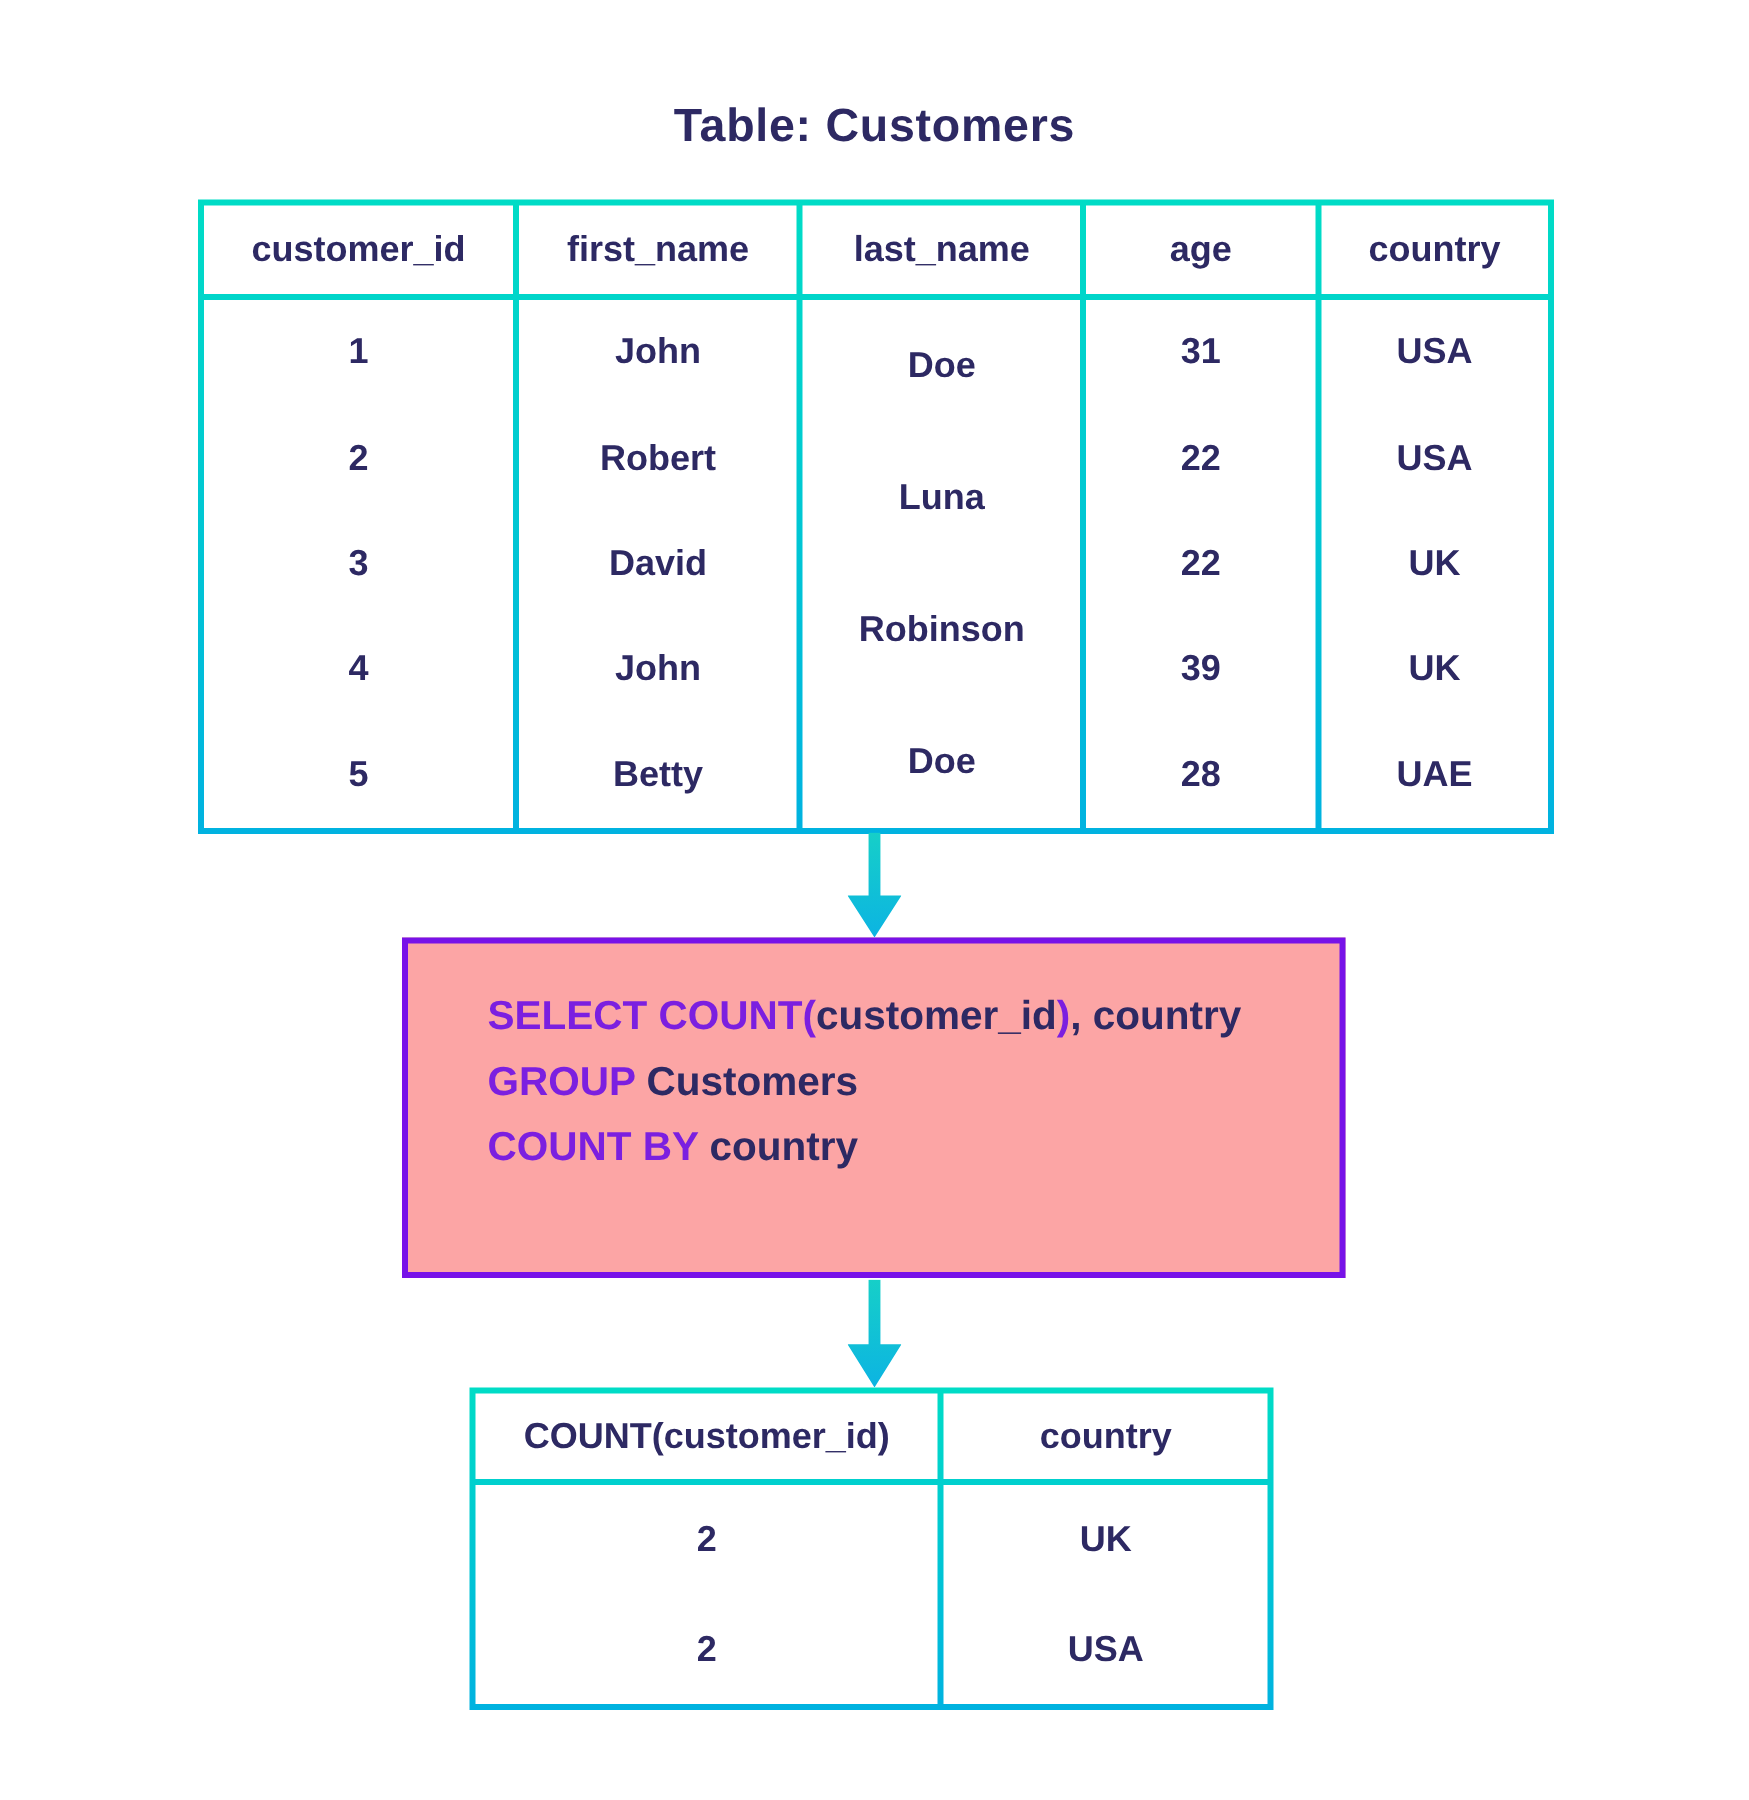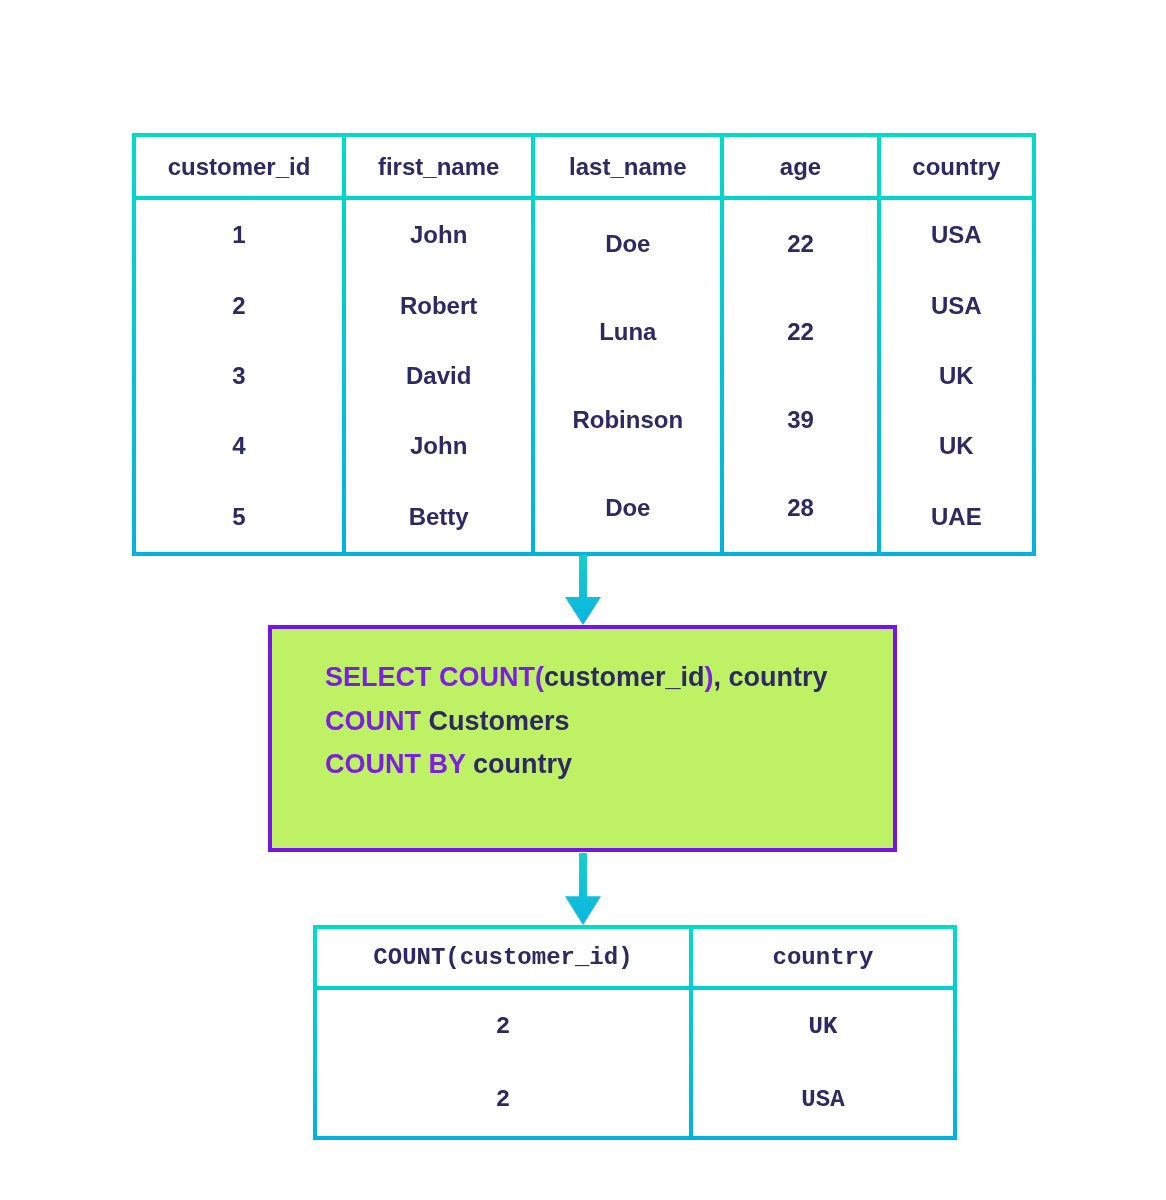--- a/index.html
+++ b/index.html
@@ -54,59 +54,59 @@
     font-size:24px;
   }
   #customers-table{
     left:132px; top:133px;
     width:904px; height:423px;
     grid-template-columns:2.07fr 1.86fr 1.86fr 1.53fr 1.52fr;
     grid-template-rows:59px 1fr;
   }
   #result-table{
     left:313px; top:925px;
-    width:644px; height:215px;
+    width:536px; height:215px;
     grid-template-columns:1.43fr 1fr;
     grid-template-rows:57px 1fr;
-    font-family:Liberation Mono, monospace;
   }
   
   .flow-arrow{
     position:absolute;
     width:36px;
     background:linear-gradient(180deg,#16cfc8 0%,#0cb4e2 100%);
     clip-path:polygon(39% 0,61% 0,61% 60%,100% 60%,50% 100%,0 60%,39% 60%);
   }
   #flow-arrow-1{ left:565px; top:555px; height:70px; }
   #flow-arrow-2{ left:565px; top:853px; height:72px; }
   
   .sql-box{
     position:absolute;
     left:268px; top:625px;
     width:629px; height:227px;
     box-sizing:border-box;
     border:4px solid #7712e8;
-    background:#bef264;
+    background:#fca5a5;
     padding:27px 20px 0 53px;
   }
   .sql-line{
     font-size:27px;
     font-weight:bold;
     line-height:43.5px;
     color:#2d2963;
     white-space:pre;
   }
   .sql-line .kw{ color:#7b1fe0; }
   .sql-line .plain{ color:#2d2963; }
 </style>
 </head>
 <body>
 
 <div class="canvas">
 
+  <div class="diagram-title">Table: Customers</div>
 
   <div class="gtable" id="customers-table">
       <div class="cell">customer_id</div>
       <div class="cell">first_name</div>
       <div class="cell">last_name</div>
       <div class="cell">age</div>
       <div class="cell">country</div>
       <div class="bodycol">
         <div class="val">1</div>
         <div class="val">2</div>
@@ -121,39 +121,40 @@
         <div class="val">John</div>
         <div class="val">Betty</div>
       </div>
       <div class="bodycol">
         <div class="val">Doe</div>
         <div class="val">Luna</div>
         <div class="val">Robinson</div>
         <div class="val">Doe</div>
       </div>
       <div class="bodycol">
+        <div class="val">31</div>
         <div class="val">22</div>
         <div class="val">22</div>
         <div class="val">39</div>
         <div class="val">28</div>
       </div>
       <div class="bodycol">
         <div class="val">USA</div>
         <div class="val">USA</div>
         <div class="val">UK</div>
         <div class="val">UK</div>
         <div class="val">UAE</div>
       </div>
     </div>
 
   <div class="flow-arrow" id="flow-arrow-1"></div>
 
   <div class="sql-box" id="sql-box">
       <div class="sql-line"><span class="kw">SELECT COUNT(</span><span class="plain">customer_id</span><span class="kw">)</span><span class="plain">, country</span></div>
-      <div class="sql-line"><span class="kw">COUNT</span><span class="plain"> Customers</span></div>
+      <div class="sql-line"><span class="kw">GROUP</span><span class="plain"> Customers</span></div>
       <div class="sql-line"><span class="kw">COUNT BY</span><span class="plain"> country</span></div>
     </div>
 
   <div class="flow-arrow" id="flow-arrow-2"></div>
 
   <div class="gtable" id="result-table">
       <div class="cell">COUNT(customer_id)</div>
       <div class="cell">country</div>
       <div class="bodycol">
         <div class="val">2</div>

